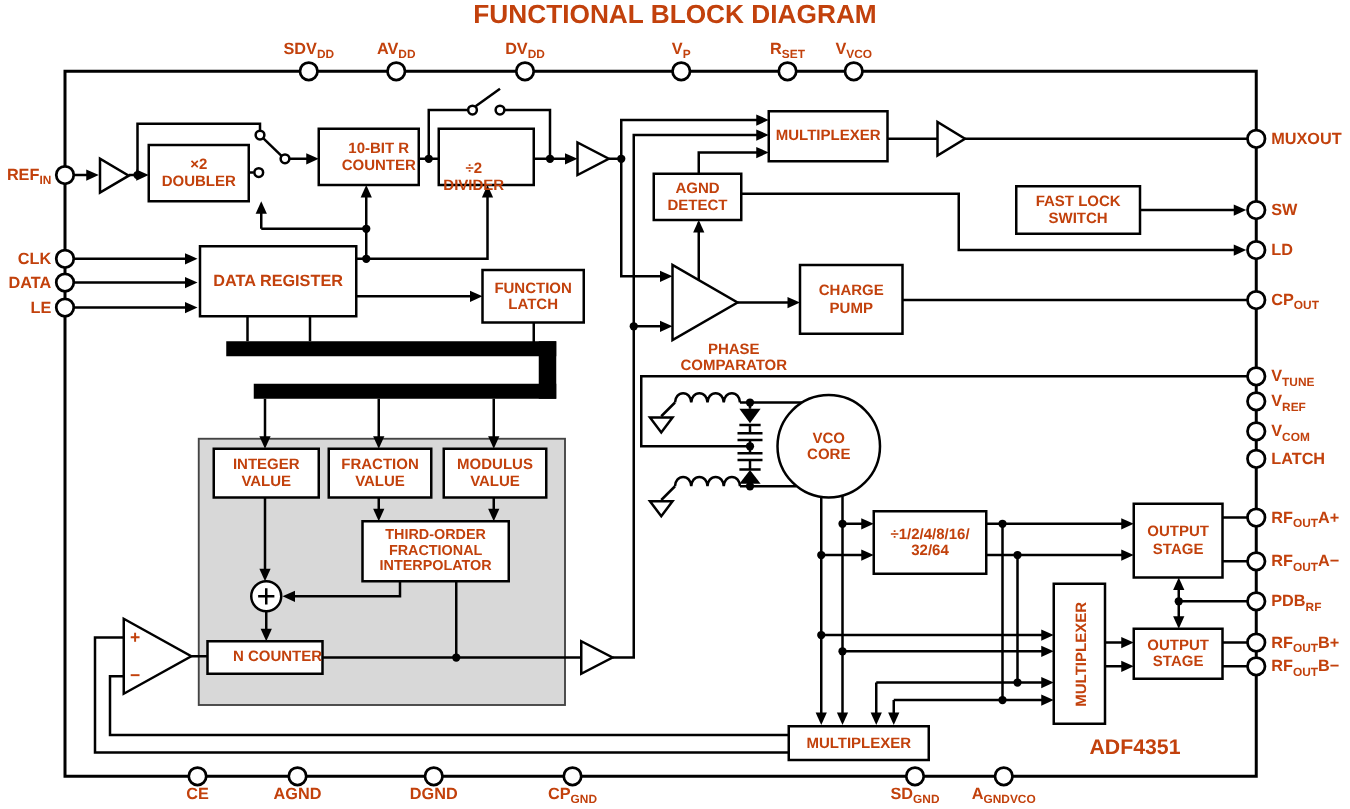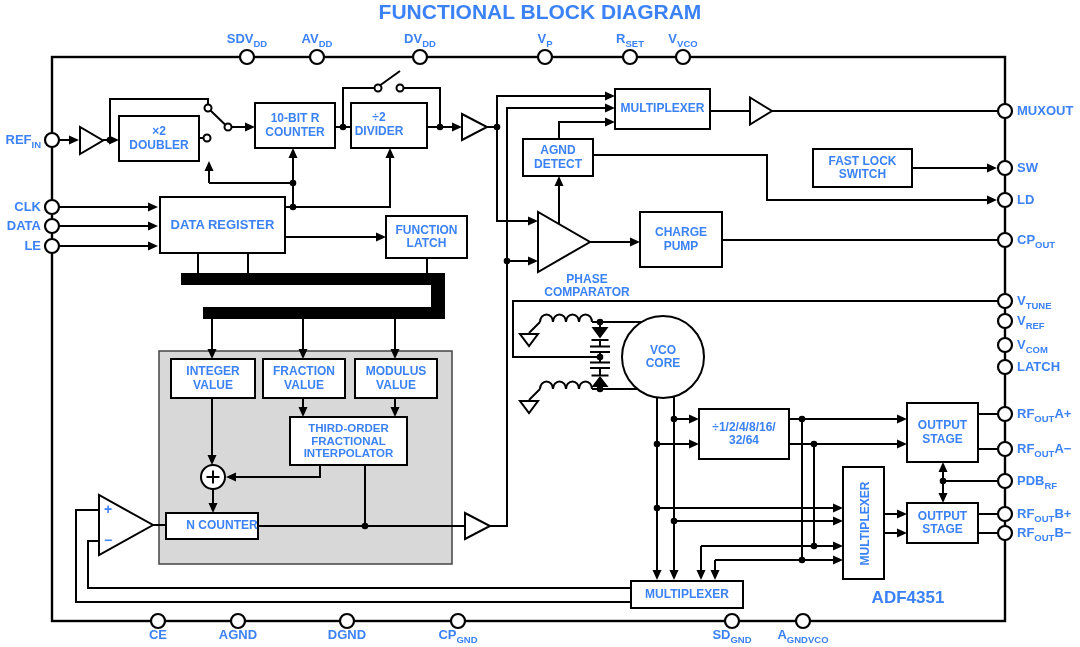--- a/index.html
+++ b/index.html
@@ -1,17 +1,17 @@
 <!DOCTYPE html>
 <html><head>
 <meta charset="utf-8">
 <style>
   html,body{margin:0;padding:0;background:#fff;}
   #stage{position:relative;width:1080px;height:647px;background:#fff;overflow:hidden;
-         font-family:"Liberation Sans",sans-serif;color:#3b82f6;}
+         font-family:"Liberation Sans",sans-serif;color:#c2410c;}
   svg{position:absolute;left:0;top:0;}
   .title{position:absolute;top:0;left:0;width:100%;text-align:center;
          font-size:21px;font-weight:700;}
   .blk{position:absolute;display:flex;align-items:center;justify-content:center;
        text-align:center;font-weight:700;font-size:12px;line-height:1.1;
        padding:0 5px;box-sizing:border-box;}
   .free{position:absolute;text-align:center;font-weight:700;font-size:12px;line-height:1.1;}
   .plabel{position:absolute;font-weight:700;font-size:13px;white-space:nowrap;}
   .plabel sub{font-size:9.5px;}
   .plabel.top{top:31px;transform:translateX(-50%);}
@@ -250,22 +250,22 @@
     <circle cx="347" cy="621" r="7"></circle>
     <circle cx="458" cy="621" r="7"></circle>
     <circle cx="732" cy="621" r="7"></circle>
     <circle cx="803" cy="621" r="7"></circle>
   </g>
 </svg>
 
 <div class="title">FUNCTIONAL BLOCK DIAGRAM</div>
 
 <div class="blk" style="left:119px;top:116px;width:80px;height:45px;border-radius:19px;">×2 DOUBLER</div>
-<div class="blk" style="left:255px;top:103px;width:80px;height:45px;">10-BIT R COUNTER</div>
-<div class="blk" style="left:351px;top:102px;width:56px;height:45px;">÷2 DIVIDER</div>
+<div class="blk" style="left:255px;top:103px;width:96px;height:45px;">10-BIT R COUNTER</div>
+<div class="blk" style="left:351px;top:119px;width:56px;height:45px;">÷2 DIVIDER</div>
 <div class="blk" style="left:386px;top:216px;width:81px;height:42px;">FUNCTION LATCH</div>
 <div class="blk" style="left:160px;top:197px;width:125px;height:56px;font-size:13px;">DATA REGISTER</div>
 <div class="blk" style="left:615px;top:89px;width:95px;height:40px;padding:0 2px;">MULTIPLEXER</div>
 <div class="blk" style="left:523px;top:139px;width:70px;height:37px;">AGND DETECT</div>
 <div class="blk" style="left:813px;top:149px;width:99px;height:38px;">FAST LOCK SWITCH</div>
 <div class="blk" style="left:640px;top:212px;width:82px;height:55px;">CHARGE PUMP</div>
 <div class="free" style="left:537px;top:273px;width:100px;">PHASE COMPARATOR</div>
 <div class="blk" style="left:171px;top:359px;width:84px;height:39px;">INTEGER VALUE</div>
 <div class="blk" style="left:263px;top:359px;width:82px;height:39px;">FRACTION VALUE</div>
 <div class="blk" style="left:355px;top:359px;width:82px;height:39px;border-radius:10px;">MODULUS VALUE</div>

